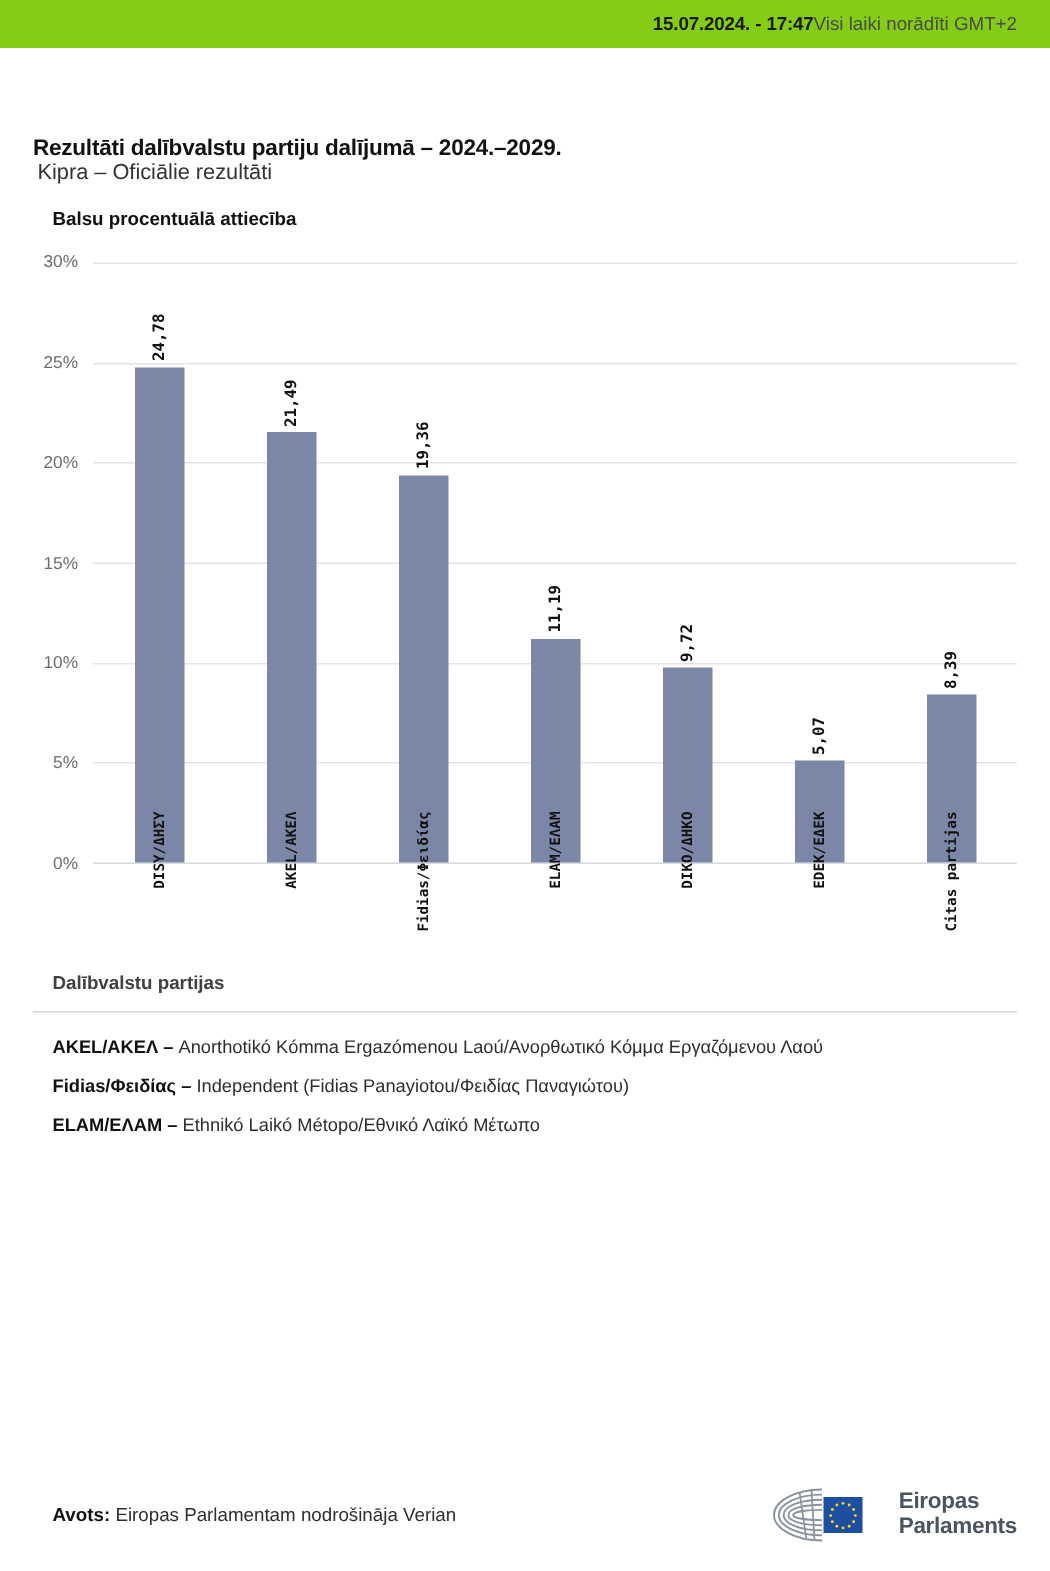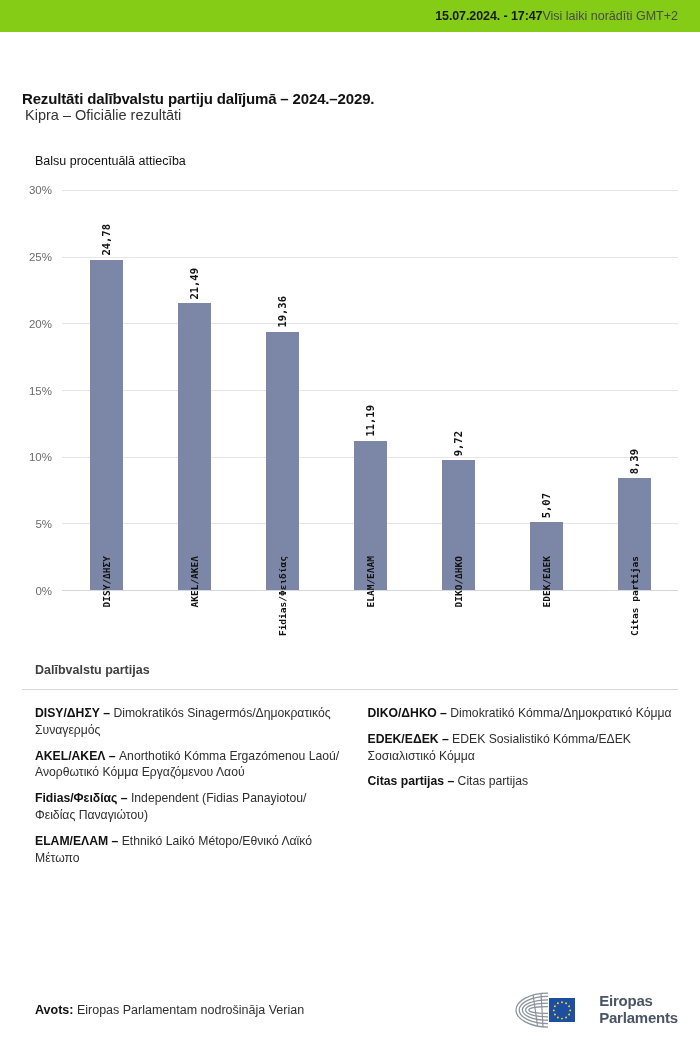--- a/index.html
+++ b/index.html
@@ -44,23 +44,23 @@
     font-size: 14.5px;
     color: #333;
     padding-left: 3px;
     font-weight: normal;
   }
 
   
   #chart-block { padding: 0 22px; }
   #chart-title {
     font-size: 12.5px;
-    font-weight: normal;
+    font-weight: bold;
     color: #111;
-    margin-top: 31px;
+    margin-top: 16px;
     padding-left: 13px;
   }
 
   #plot-wrap {
     position: relative;
     margin-top: 22px;
     height: 455px;
   }
   
   #plot {
@@ -293,29 +293,23 @@
         </div>
       </div>
   </div>
 </div>
 
 <div id="legend">
   <div id="legend-title">Dalībvalstu partijas</div>
   <div id="legend-rule"></div>
   <div id="legend-cols">
     <div class="legcol" id="legcol-left">
-        <div class="legitem"><b>DISY/ΔΗΣΥ –</b><span> Dimokratikós Sinagermós/Δημοκρατικός Συναγερμός</span></div>
         <div class="legitem"><b>AKEL/AKEΛ –</b><span> Anorthotikó Kómma Ergazómenou Laoú/Ανορθωτικό Κόμμα Εργαζόμενου Λαού</span></div>
         <div class="legitem"><b>Fidias/Φειδίας –</b><span> Independent (Fidias Panayiotou/Φειδίας Παναγιώτου)</span></div>
         <div class="legitem"><b>ELAM/ΕΛΑΜ –</b><span> Ethnikó Laikó Métopo/Εθνικό Λαϊκό Μέτωπο</span></div>
-      </div>
-    <div class="legcol" id="legcol-right">
-        <div class="legitem"><b>DIKO/ΔΗΚΟ –</b><span> Dimokratikó Kómma/Δημοκρατικό Κόμμα</span></div>
-        <div class="legitem"><b>EDEK/ΕΔΕΚ –</b><span> EDEK Sosialistikó Kómma/ΕΔΕΚ Σοσιαλιστικό Κόμμα</span></div>
-        <div class="legitem"><b>Citas partijas –</b><span> Citas partijas</span></div>
       </div>
   </div>
 </div>
 
 <div id="footer">
   <div id="source">
     <b>Avots:</b>
     <span>Eiropas Parlamentam nodrošināja Verian</span>
   </div>
   <div id="ep-logo">

